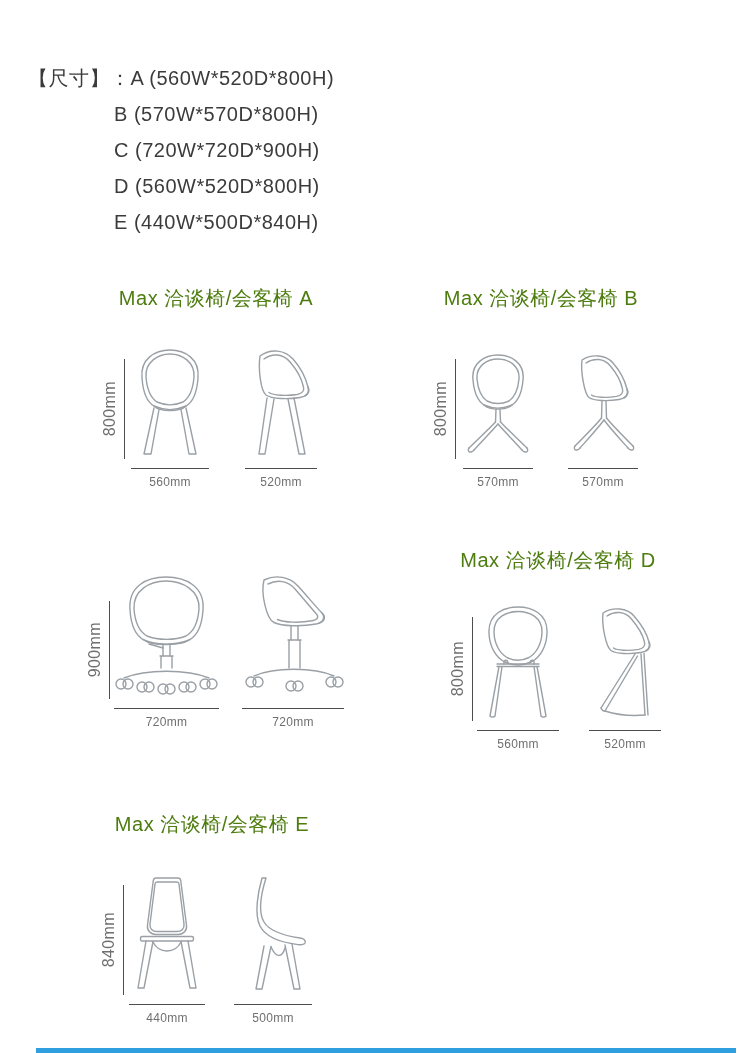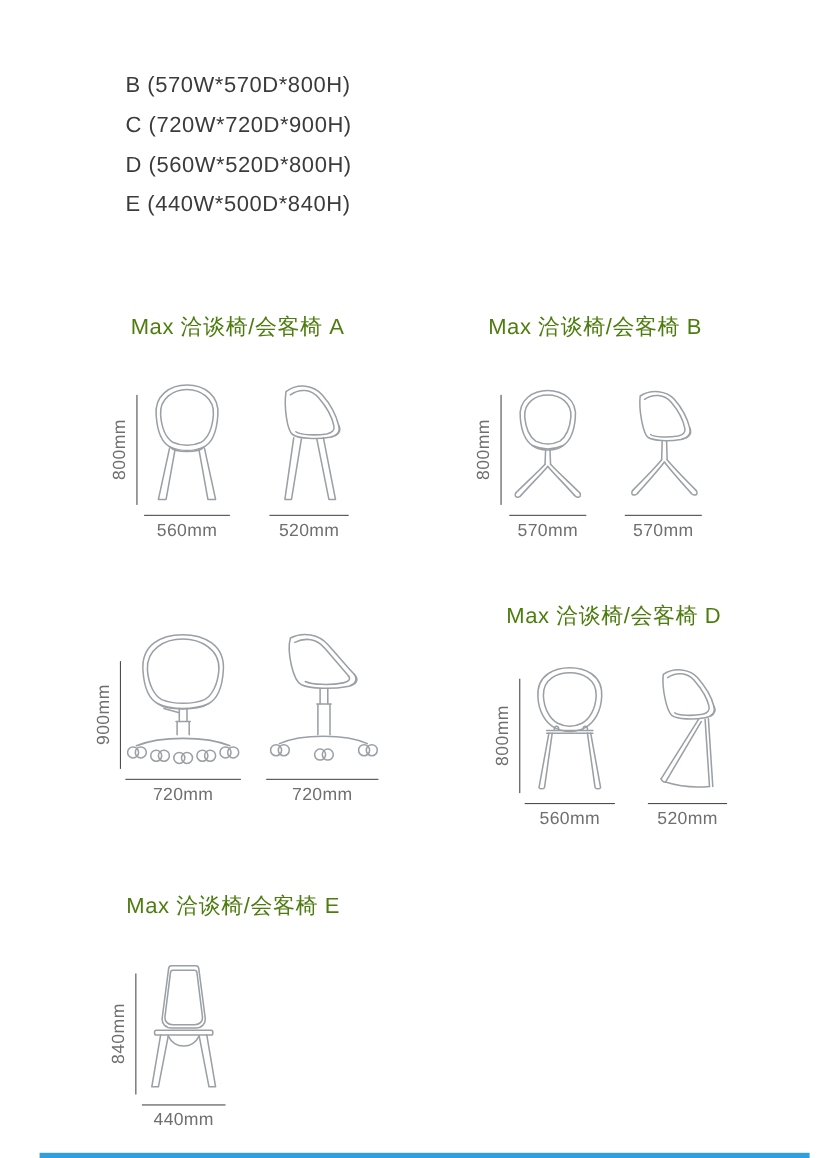--- a/index.html
+++ b/index.html
@@ -12,27 +12,28 @@
   .spec-line.cont{padding-left:86px}
   .section{position:absolute}
   .sec-title{font-size:20px;color:#4d7c0f;text-align:center;height:28px;line-height:28px;white-space:nowrap;letter-spacing:0.5px}
   .diagram{display:flex;align-items:flex-end}
   .ruler{display:flex;align-items:center;margin-bottom:33px}
   .vlabel{writing-mode:vertical-rl;transform:rotate(180deg);font-size:16px;color:#6f6f6f;letter-spacing:0.4px;margin-right:5px}
   .vline{width:1px;background:#4d4d4d}
   .chair{display:flex;flex-direction:column}
   .chair svg{display:block}
   .chair svg path,.chair svg circle{fill:none;stroke:#9aa0a5;stroke-width:1.4;stroke-linecap:round;stroke-linejoin:round}
-  .dim{margin-top:10px;border-top:1px solid #4d4d4d;padding-top:4px;font-size:16px;color:#6f6f6f;text-align:center;line-height:19px;letter-spacing:0.3px}
+  .dim{margin-top:10px;border-top:1px solid #4d4d4d;padding-top:4px;font-size:12px;color:#6f6f6f;text-align:center;line-height:19px;letter-spacing:0.3px}
   .accent-bar{position:absolute;left:36px;bottom:0;width:700px;height:5px}
 </style>
 </head>
 <body style="background: rgb(255, 255, 255);">
 
 <div class="spec">
+  <div class="spec-line"><span>【尺寸】：</span><span>A (560W*520D*800H)</span></div>
   <div class="spec-line cont">B (570W*570D*800H)</div>
   <div class="spec-line cont">C (720W*720D*900H)</div>
   <div class="spec-line cont">D (560W*520D*800H)</div>
   <div class="spec-line cont">E (440W*500D*840H)</div>
 </div>
 
 <div class="section" style="left:85px;top:284px;width:262px">
   <div class="sec-title">Max 洽谈椅/会客椅 A</div>
   <div class="diagram" style="margin-top:34px;padding-left:16px">
     <div class="ruler">
@@ -190,16 +191,25 @@
       <svg width="76" height="120" viewBox="0 0 76 120">
         <path d="M27,4 L49,4 C50.5,4 51.5,5 51.7,6.5 L57.5,51 C58.3,56.5 54.5,60.5 49,60.5 L27,60.5 C21.5,60.5 17.7,56.5 18.5,51 L24.3,6.5 C24.5,5 25.5,4 27,4 Z"></path>
         <path d="M28,8 L48,8 C49,8 49.8,8.8 50,10 L55,50 C55.6,54.5 52.5,57.5 48,57.5 L28,57.5 C23.5,57.5 20.4,54.5 21,50 L26,10 C26.2,8.8 27,8 28,8 Z"></path>
         <path d="M13,62.5 L63,62.5 C65,62.5 65,67 63,67 L13,67 C11,67 11,62.5 13,62.5 Z"></path>
         <path d="M17,67 L9,114 L15,114 L24,67.5"></path>
         <path d="M59,67 L67,114 L61,114 L52,67.5"></path>
         <path d="M24,68 C30,80 46,80 52,68"></path>
       </svg>
       <div class="dim">440mm</div>
     </div>
+    <div class="chair" style="margin-left:29px">
+      <svg width="78" height="120" viewBox="0 0 78 120">
+        <path d="M32,4 C27,20 24,38 30,48 C36,58 52,62 66,64 C70,64.6 72,66.5 71,69 C70,70.8 67,71 64,70.6 C48,68.6 32,64 26,52 C20,40 24,18 28,4 Z"></path>
+        <path d="M30,72 L22,115 L28,115 L37,72.5"></path>
+        <path d="M58,70 L66,115 L60,115 L51,71"></path>
+        <path d="M37,73 C42,84 48,84 51,74"></path>
+      </svg>
+      <div class="dim">500mm</div>
+    </div>
   </div>
 </div>
 
 <div class="accent-bar" style="background: rgb(47, 159, 224);"></div>
 
 </body></html>

